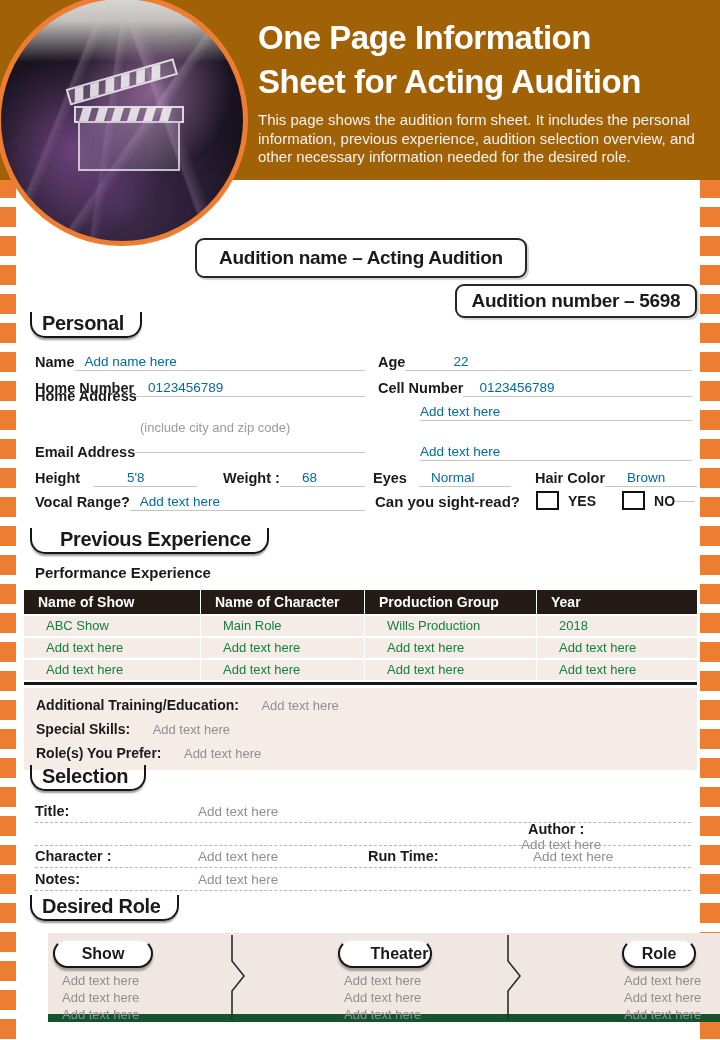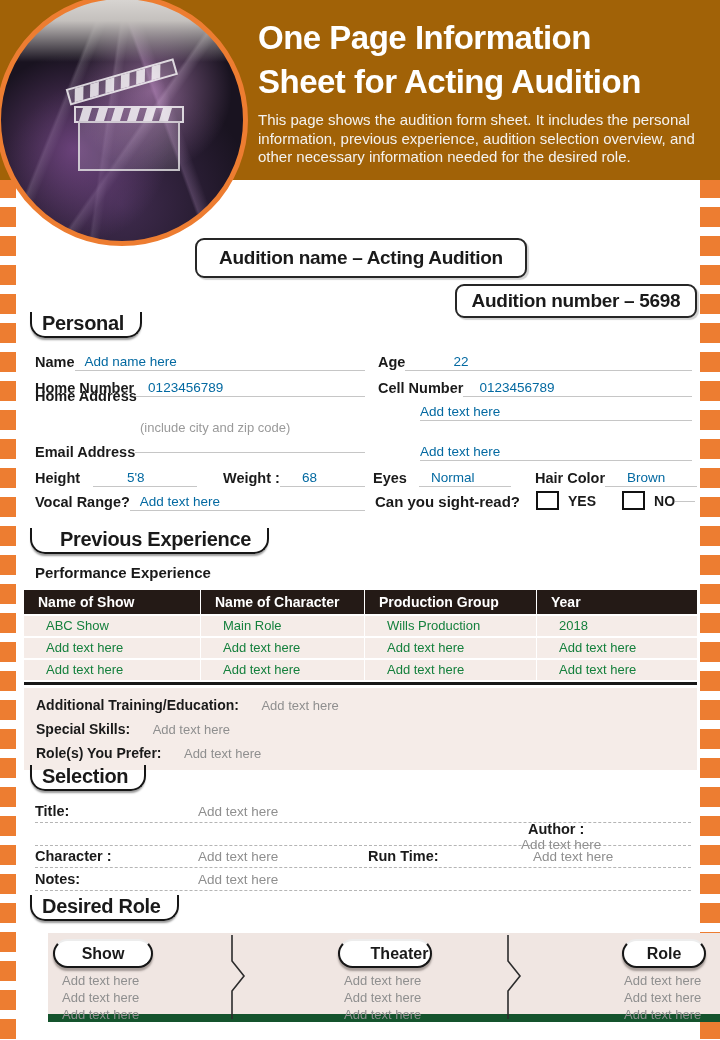--- a/index.html
+++ b/index.html
@@ -78,21 +78,21 @@
 
   
   .band{position:absolute;left:24px;top:933px;width:673px;height:89px;background:#F0E6E2;
         border-bottom:8px solid #14532d;box-sizing:border-box;margin-left:24px;}
   .pill{position:absolute;top:6px;height:29px;background:#fff;border:2px solid #161616;
         border-top-color:rgba(0,0,0,.07);border-radius:15px;box-sizing:border-box;
         display:flex;align-items:center;justify-content:center;font-size:16px;font-weight:700;
         box-shadow:0 3px 2px rgba(90,80,75,.5);}
   .pill.p1{left:5px;width:100px;}
   .pill.p2{left:290px;width:94px;padding-left:29px;}
-  .pill.p3{left:574px;width:84px;text-align:right;}
+  .pill.p3{left:574px;width:74px;text-align:right;}
   .items{position:absolute;top:39px;font-size:13px;color:#8f8f8f;line-height:17px;white-space:nowrap;}
   .items.c1{left:14px;}
   .items.c2{left:296px;}
   .items.c3{left:576px;}
   .divider{position:absolute;top:2px;}
 </style>
 </head>
 <body>
 
 <div class="page">

